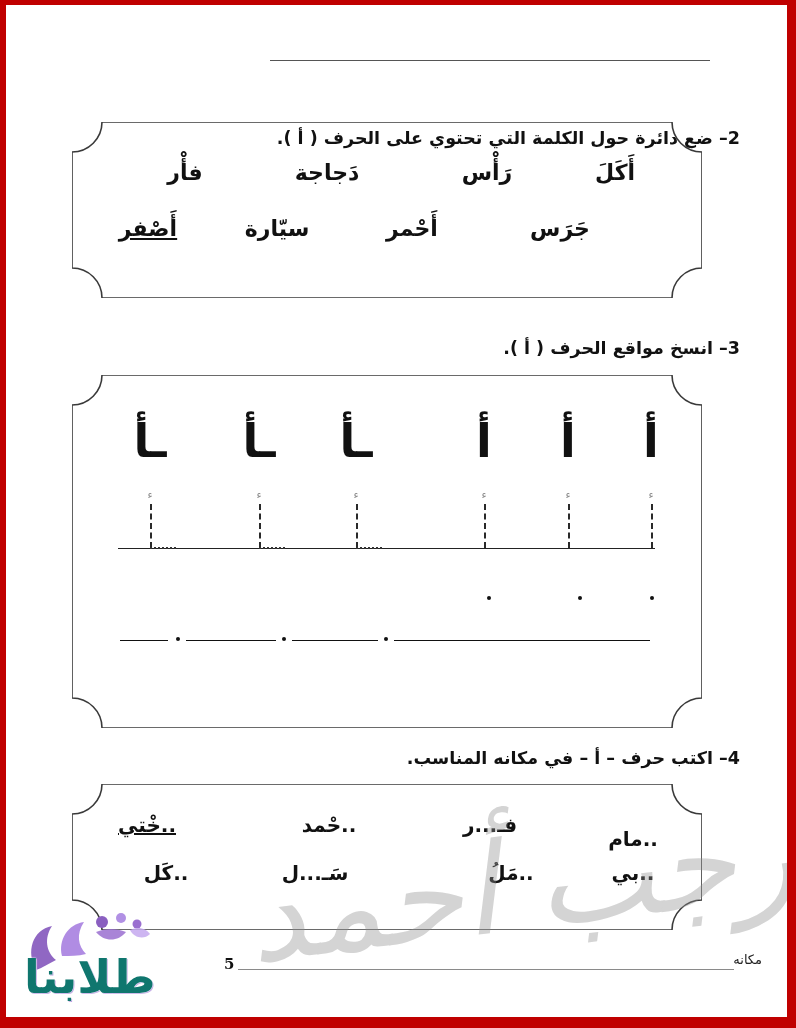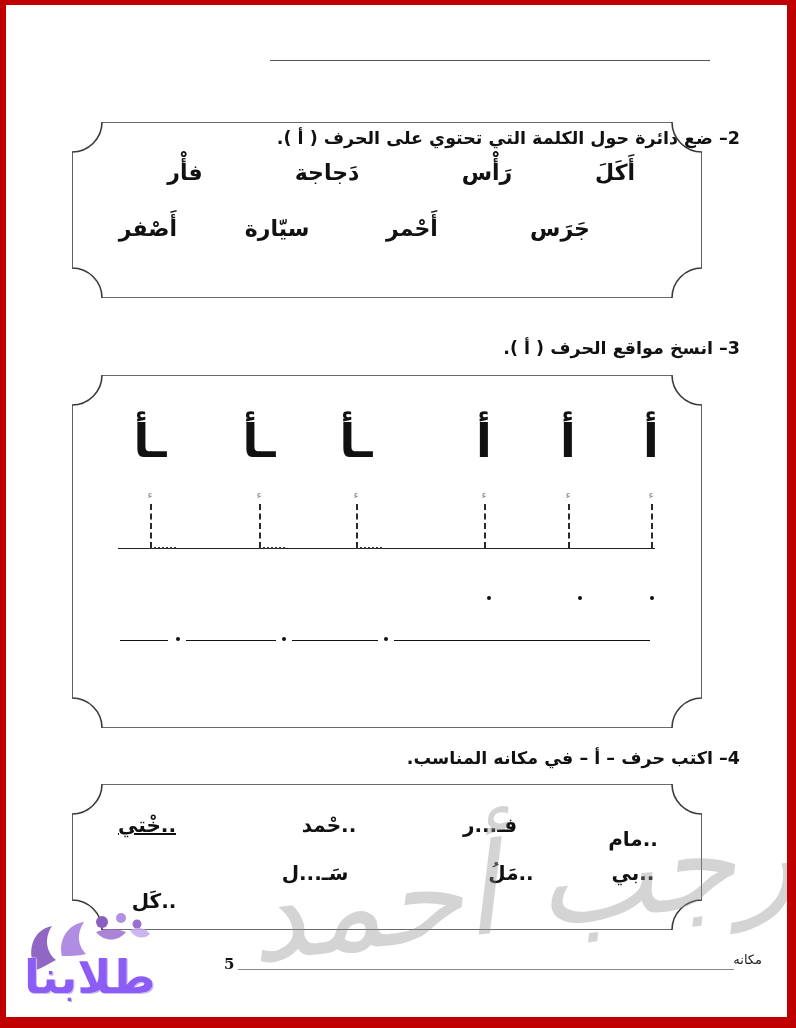--- a/index.html
+++ b/index.html
@@ -53,21 +53,21 @@
 
   .signature{
     position:absolute; left:180px; top:790px; width:620px; height:260px;
     direction:rtl; font-size:125px; line-height:1.6; color:#8f8f8f; opacity:0.38;
     transform:rotate(-7deg); white-space:nowrap; z-index:30; pointer-events:none;
     font-style:italic;
   }
   .logo{position:absolute; left:18px; top:912px; width:210px; height:116px; z-index:40;}
   .logo-text{
     position:absolute; left:6px; top:42px; font-size:46px; font-weight:bold; direction:rtl;
-    color:#8b5cf6; line-height:1;
+    color:#0f766e; line-height:1;
     text-shadow:0 0 2px #fff, 0 0 1px #fff, 1px 1px 0 #b79ae0;
   }
 </style>
 </head>
 <body>
 
 <div class="page">
 
   <div class="frame top"></div>
   <div class="frame bottom"></div>
@@ -82,21 +82,21 @@
     <svg width="630" height="176" viewBox="0 0 630 176">
       <path d="M30 0 H600 A30 30 0 0 0 630 30 V146 A30 30 0 0 0 600 176 H30 A30 30 0 0 0 0 146 V30 A30 30 0 0 0 30 0 Z"></path>
     </svg>
     <span class="word fs22" style="left:543px; top:36px;">أَكَلَ</span>
     <span class="word fs22" style="left:415px; top:36px;">رَأْس</span>
     <span class="word fs22" style="left:255px; top:36px;">دَجاجة</span>
     <span class="word fs22" style="left:113px; top:36px;">فأْر</span>
     <span class="word fs22" style="left:443px; top:92px;margin-left:45px;">جَرَس</span>
     <span class="word fs22" style="left:340px; top:92px;">أَحْمر</span>
     <span class="word fs22" style="left:205px; top:92px;">سيّارة</span>
-    <span class="word fs22" style="left:76px;  top:92px;">أَصْفر</span>
+    <span class="word fs22" style="left:76px;  top:92px;text-decoration:underline;">أَصْفر</span>
   </div>
 
   <div class="ex-title" style="top:338px;">3– انسخ مواقع الحرف ( أ ).</div>
 
   <div class="plaque" style="left:72px; top:375px; width:630px; height:353px;">
     <svg width="630" height="353" viewBox="0 0 630 353">
       <path d="M30 0 H600 A30 30 0 0 0 630 30 V323 A30 30 0 0 0 600 353 H30 A30 30 0 0 0 0 323 V30 A30 30 0 0 0 30 0 Z"></path>
     </svg>
 
     <span class="big-letter" style="left:579px; top:40px;">أ</span>
@@ -145,21 +145,21 @@
     <svg width="630" height="146" viewBox="0 0 630 146">
       <path d="M30 0 H600 A30 30 0 0 0 630 30 V116 A30 30 0 0 0 600 146 H30 A30 30 0 0 0 0 116 V30 A30 30 0 0 0 30 0 Z"></path>
     </svg>
     <span class="word fs20" style="left:561px; top:42px;">..مام</span>
     <span class="word fs20" style="left:418px; top:28px;">فـ...ر</span>
     <span class="word fs20" style="left:245px; top:28px;margin-left:12px;">..حْمد</span>
     <span class="word fs20" style="left:75px;  top:28px;text-decoration:underline;">..خْتي</span>
     <span class="word fs20" style="left:561px; top:76px;">..بي</span>
     <span class="word fs20" style="left:428px; top:76px;margin-left:11px;">..مَلُ</span>
     <span class="word fs20" style="left:243px; top:76px;">سَـ...ل</span>
-    <span class="word fs20" style="left:82px;  top:76px;margin-top:28px;">..كَل</span>
+    <span class="word fs20" style="left:94px;  top:76px;">..كَل</span>
   </div>
 
   <div class="signature">رجب أحمد</div>
 
   <span class="footer-label">مكانه</span>
   <div class="footer-line"></div>
   <span class="footer-page">5</span>
 
   <div class="logo">
     <svg width="210" height="116" viewBox="0 0 210 116">

